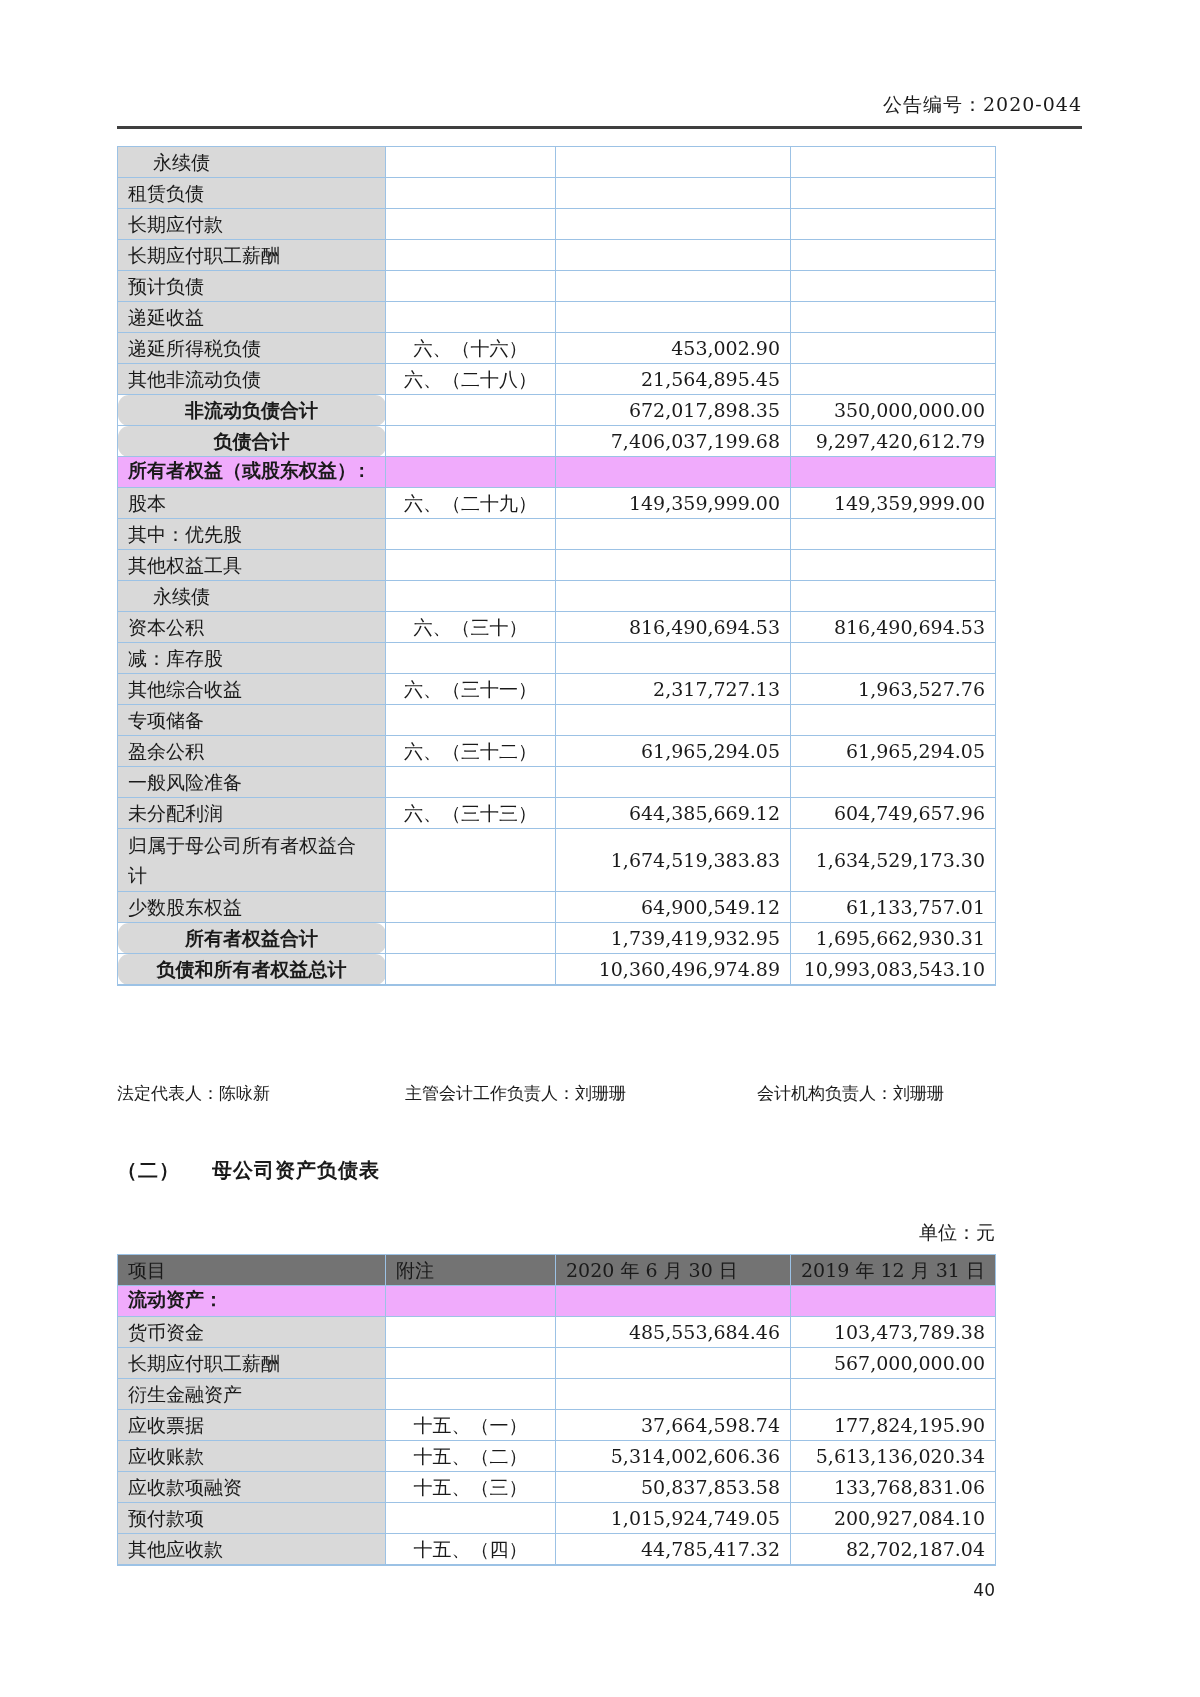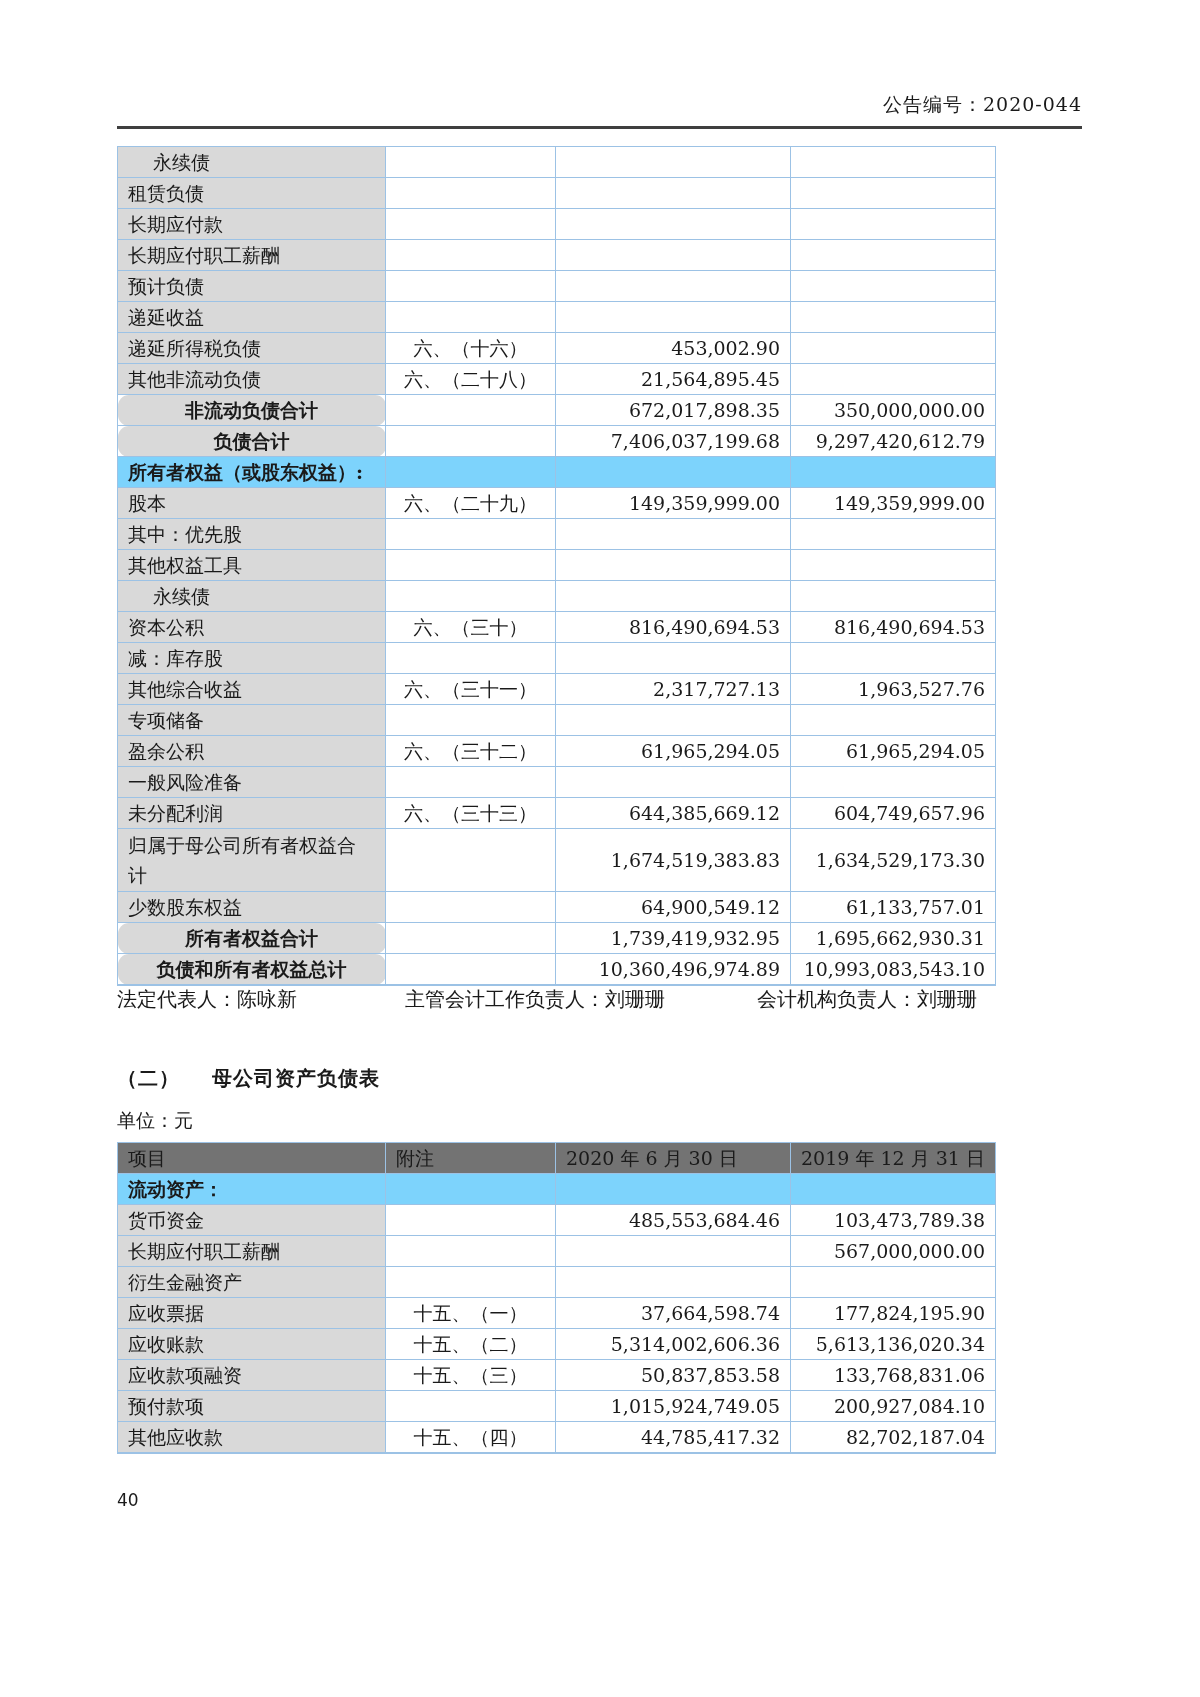--- a/index.html
+++ b/index.html
@@ -41,50 +41,52 @@
     overflow:hidden;
     white-space:nowrap;
   }
   .t2 td{height:35px;line-height:35px;}
   .t2 th{height:37px;line-height:37px;background:#737373;font-weight:bold;text-align:left;}
   .label-cell{background:#d9d9d9;text-align:left;}
   .note-cell{text-align:center;}
   .num-cell{text-align:right;}
   tr.row-indent .label-cell{padding-left:35px;}
   tr.row-total .label-cell{font-weight:bold;text-align:center;border-radius:11px;}
-  tr.row-section td{background:#7dd3fc;}
+  tr.row-section td{background:#f0abfc;font-family:Liberation Mono, monospace;}
   tr.row-section .label-cell{font-weight:bold;}
   tr.row-wrap td{height:auto;line-height:30px;vertical-align:middle;}
   .wrap-label{width:238px;white-space:normal;line-height:30px;padding:1px 0;}
   
   .signatures{
+    margin-top:96px;
     display:flex;
-    font-size:20px;
+    font-size:17px;
     align-items:center;
   }
   .signatures span{display:inline-block;}
   .sig-1{width:288px;}
   .sig-2{width:352px;}
   
   .section-title{
     margin-top:52px;
     font-size:20px;font-weight:bold;
     letter-spacing:1px;
   }
   .section-title .sec-num{margin-right:32px;}
   .unit-label{
-    margin-top:16px;
+    margin-top:36px;
     width:878px;
+    text-align:right;
     font-size:19px;
     margin-bottom:8px;
   }
   .page-number{
-    margin-top:36px;
+    margin-top:14px;
     width:878px;
-    text-align:left;
+    text-align:right;
     font-size:17px;
     font-family:"DejaVu Sans","Liberation Sans",sans-serif;
   }
 </style>
 </head>
 <body>
 
 <div class="page">
   <div class="content">
 

